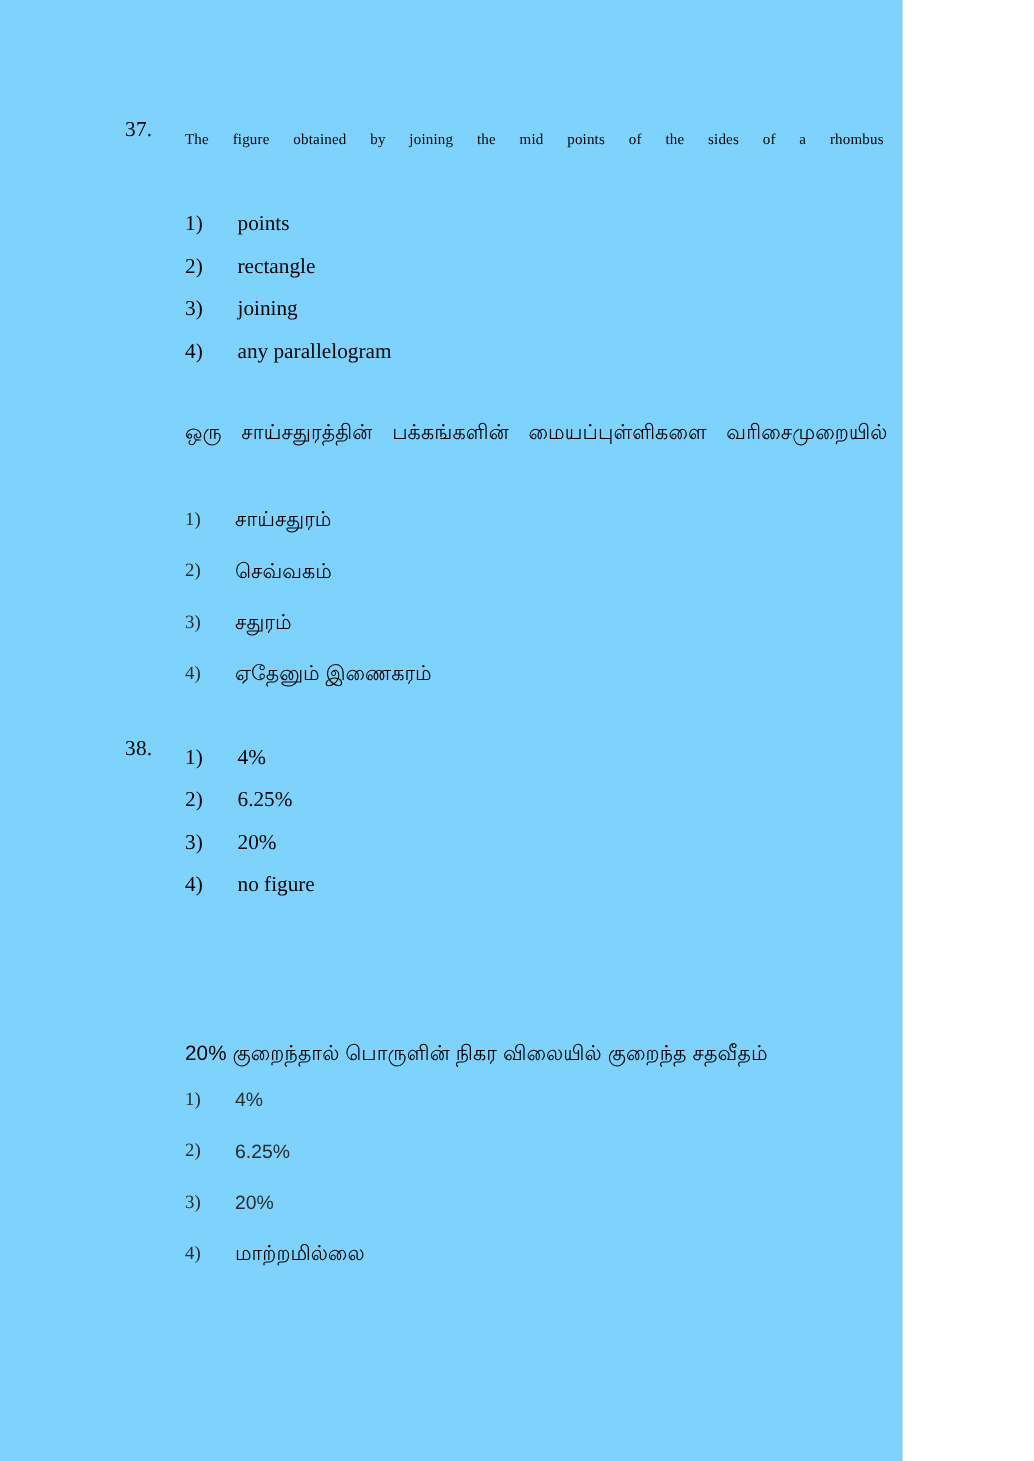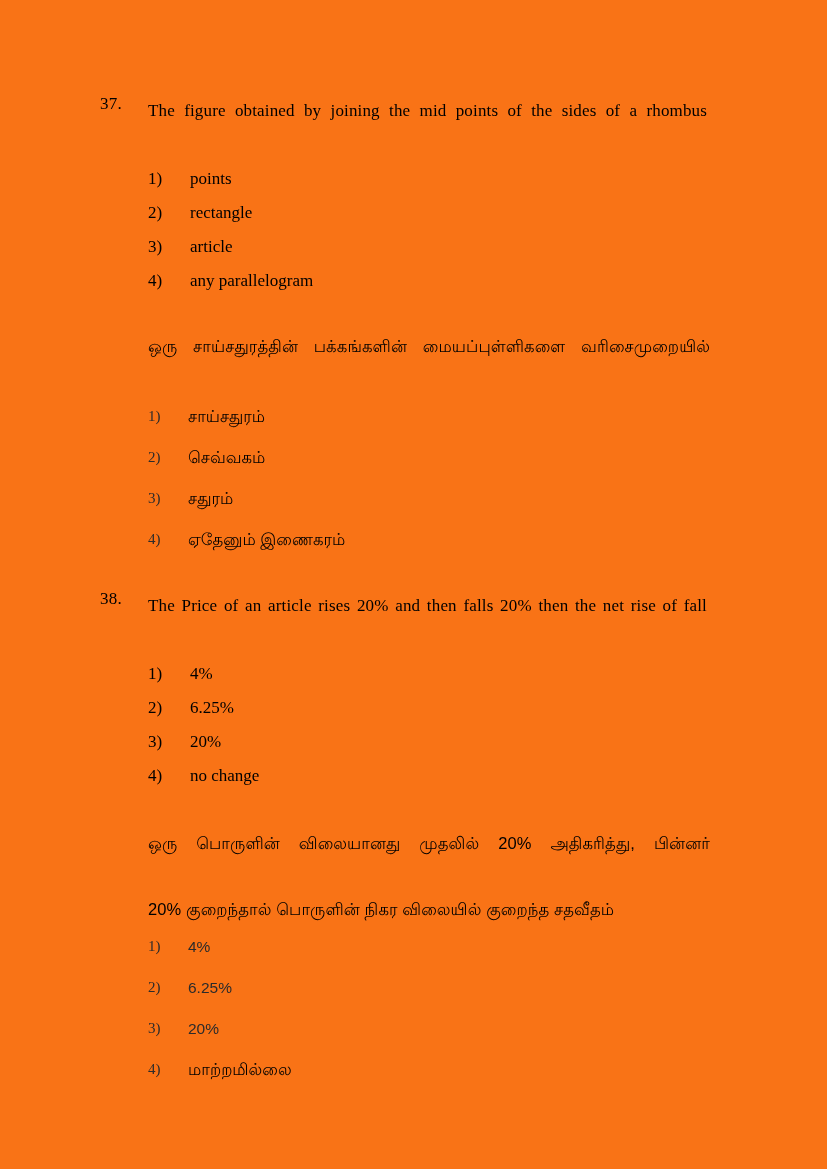--- a/index.html
+++ b/index.html
@@ -11,23 +11,23 @@
   body {
     width: 827px;
     height: 1169px;
     position: relative;
     font-family: "Liberation Serif", "DejaVu Serif", serif;
     color: #000000;
     overflow: hidden;
   }
   .page {
     position: relative;
-    width: 827px;
+    width: 722px;
     height: 1169px;
-    background: #f97316;
+    background: #7dd3fc;
   }
   
   .question-block {
     position: absolute;
     left: 0;
     width: 827px;
   }
   #question-37 { top: 94px; }
   #question-38 { top: 589px; }
 
@@ -40,21 +40,21 @@
   }
   .q-number {
     position: absolute;
     left: 100px;
     top: 0;
     font-size: 17px;
     font-family: "Liberation Serif", "DejaVu Serif", serif;
     letter-spacing: 0.2px;
   }
   .q-text-en {
-    font-size: 17px;
+    font-size: 12px;
     line-height: 34px;
     font-family: "Liberation Serif", "DejaVu Serif", serif;
     letter-spacing: 0.15px;
   }
   .q-text-en.two-line {
     text-align: justify;
   }
   .q-text-en.two-line::after {
     content: "";
     display: inline-block;
@@ -146,21 +146,21 @@
       <li class="option-row">
         <span class="option-num">1)</span>
         <span>points</span>
       </li>
       <li class="option-row">
         <span class="option-num">2)</span>
         <span>rectangle</span>
       </li>
       <li class="option-row">
         <span class="option-num">3)</span>
-        <span>article</span>
+        <span>joining</span>
       </li>
       <li class="option-row">
         <span class="option-num">4)</span>
         <span>any parallelogram</span>
       </li>
     </ul>
   </div>
 
   <div class="tamil-block" id="tamil-37">
     <div class="ta-stem">
@@ -182,45 +182,43 @@
       <li class="option-row">
         <span class="option-num">4)</span>
         <span>ஏதேனும் இணைகரம்</span>
       </li>
     </ul>
   </div>
 
   <div class="question-block" id="question-38">
     <div class="q-stem">
       <span class="q-number">38.</span>
-      <div class="q-text-en two-line">The Price of an article rises 20% and then falls 20% then the net rise of fall</div>
     </div>
     <ul class="options options-en">
       <li class="option-row">
         <span class="option-num">1)</span>
         <span>4%</span>
       </li>
       <li class="option-row">
         <span class="option-num">2)</span>
         <span>6.25%</span>
       </li>
       <li class="option-row">
         <span class="option-num">3)</span>
         <span>20%</span>
       </li>
       <li class="option-row">
         <span class="option-num">4)</span>
-        <span>no change</span>
+        <span>no figure</span>
       </li>
     </ul>
   </div>
 
   <div class="tamil-block" id="tamil-38">
     <div class="ta-stem">
-      <span class="ta-line justify-stretch">ஒரு பொருளின் விலையானது முதலில் 20%   அதிகரித்து, பின்னர்</span>
       <span class="ta-line">20% குறைந்தால் பொருளின் நிகர விலையில் குறைந்த சதவீதம்</span>
     </div>
     <ul class="options options-ta">
       <li class="option-row">
         <span class="option-num">1)</span>
         <span class="opt-latin">4%</span>
       </li>
       <li class="option-row">
         <span class="option-num">2)</span>
         <span class="opt-latin">6.25%</span>

